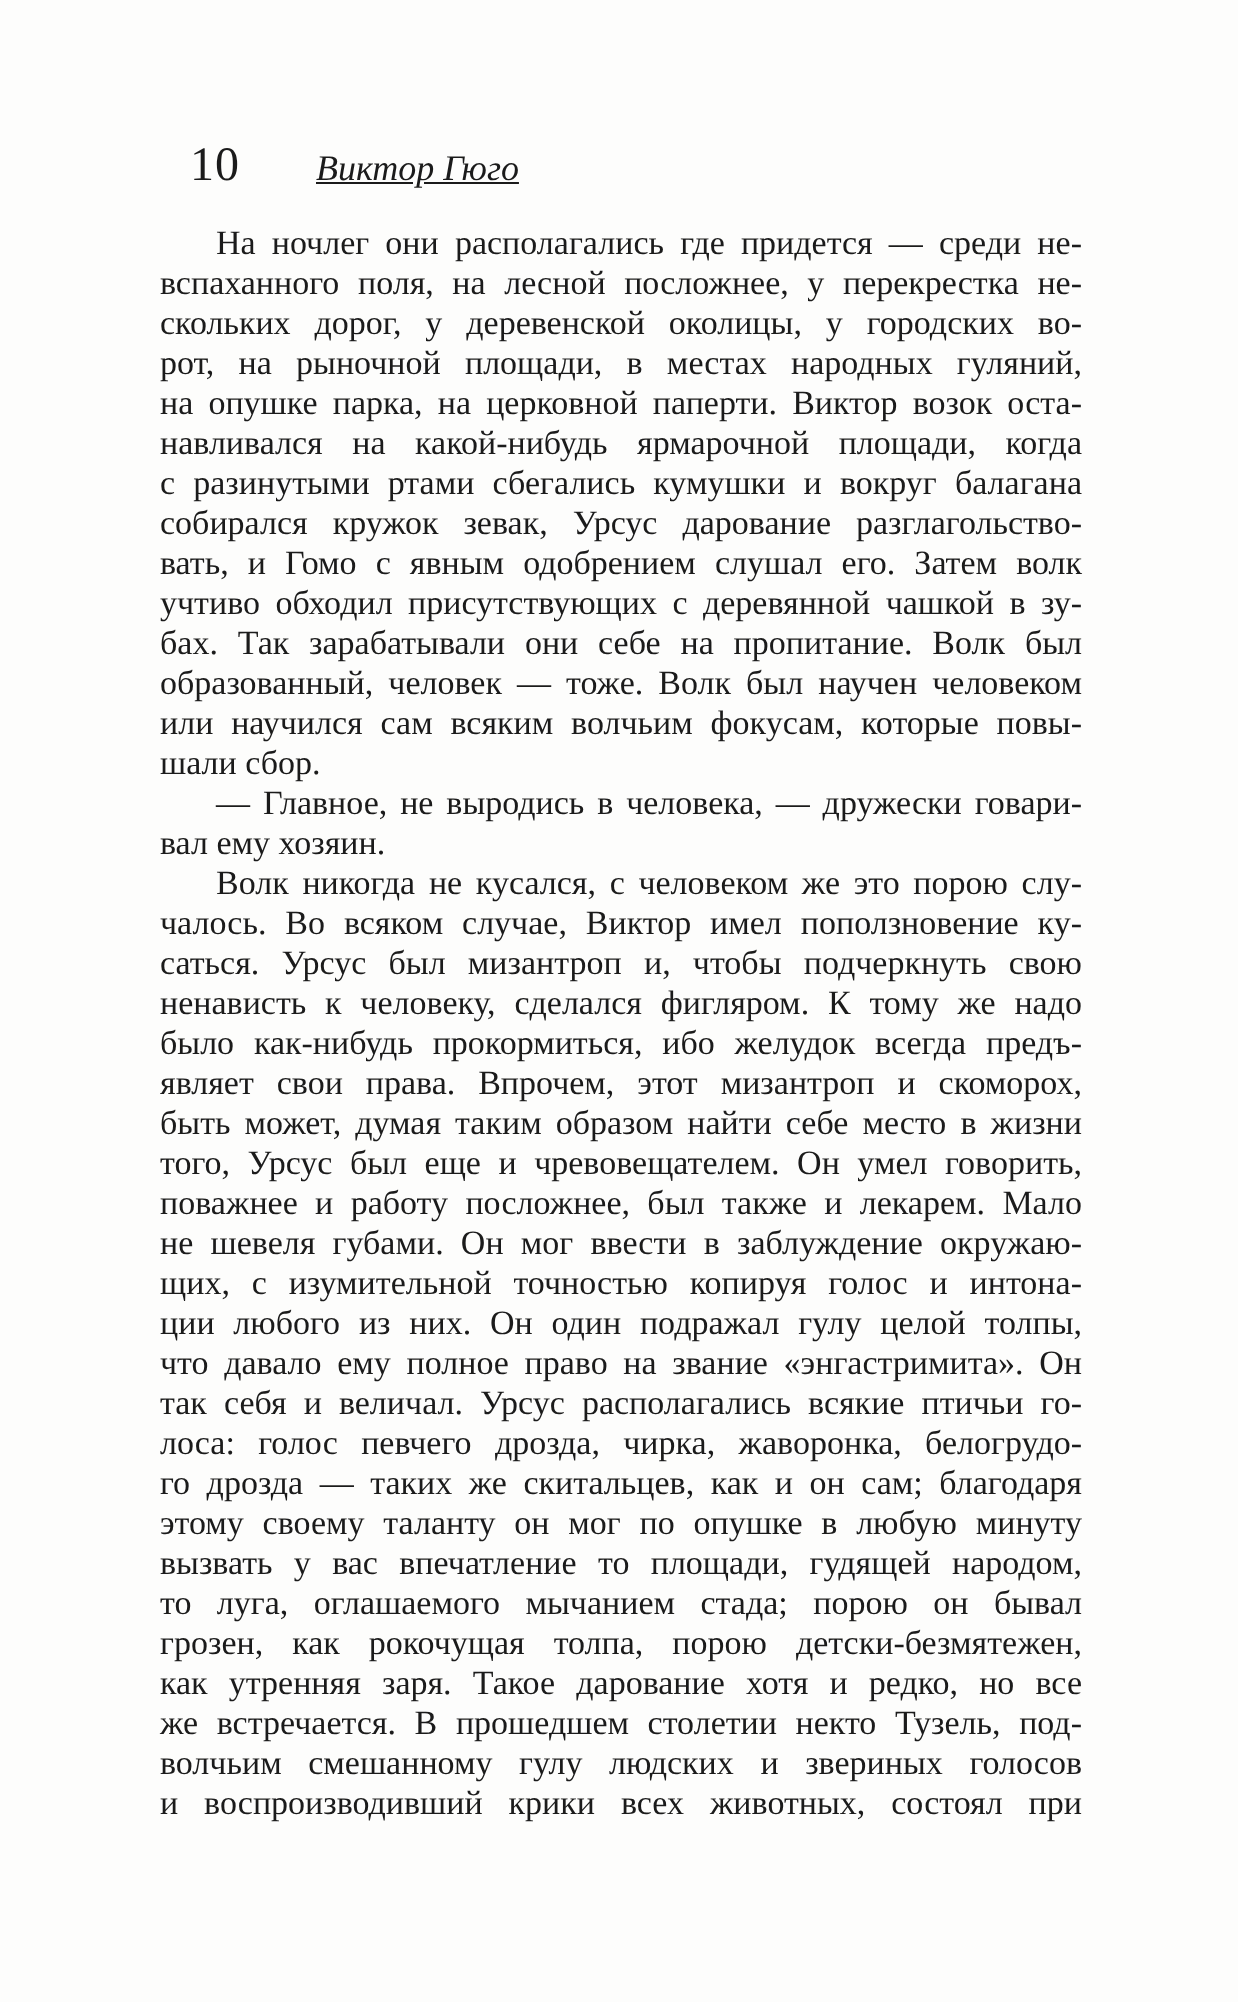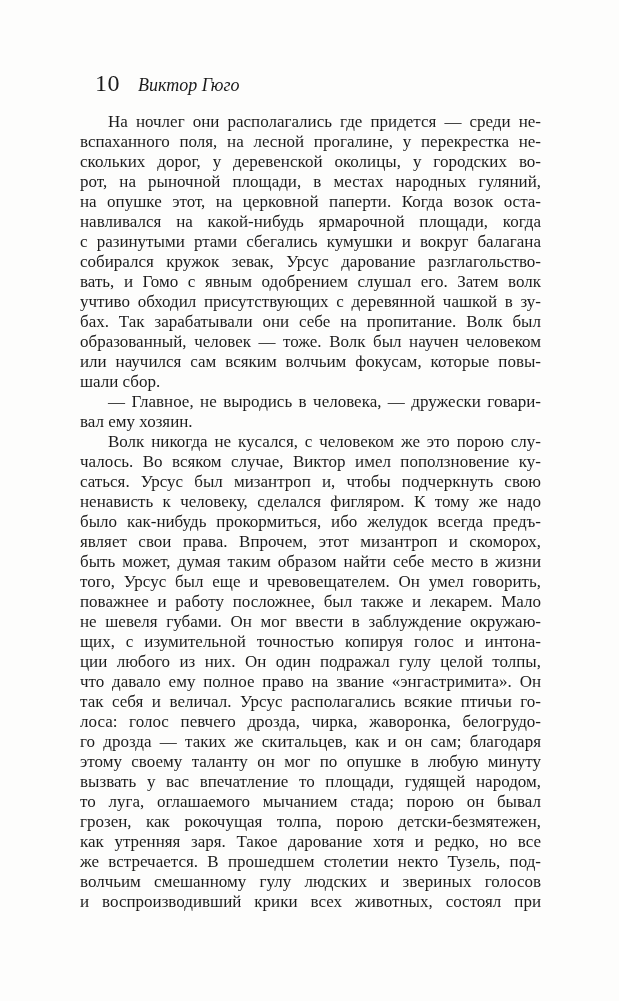--- a/index.html
+++ b/index.html
@@ -29,21 +29,22 @@
   }
   .page-number{
     font-size:24px;
     line-height:1;
     letter-spacing:0.5px;
   }
   .running-head{
     font-size:18px;
     font-style:italic;
     line-height:1;
-    margin-left:18px;
+    margin-left:38px;
+    text-decoration:underline;
   }
   .text-block{
     position:absolute;
     left:80px;top:112px;
     width:461px;
     font-size:17px;
     line-height:20px;
     color:var(--ink);
   }
   .line{
@@ -62,24 +63,24 @@
 <body>
 
 <div class="page">
   <header class="page-header">
     <span class="page-number">10</span>
     <span class="running-head">Виктор Гюго</span>
   </header>
 
   <main class="text-block" id="text-block">
       <div class="line first">На ночлег они располагались где придется — среди не-</div>
-      <div class="line">вспаханного поля, на лесной прогалине, у перекрестка не-</div>
+      <div class="line">вспаханного поля, на лесной посложнее, у перекрестка не-</div>
       <div class="line">скольких дорог, у деревенской околицы, у городских во-</div>
       <div class="line">рот, на рыночной площади, в местах народных гуляний,</div>
-      <div class="line">на опушке этот, на церковной паперти. Когда возок оста-</div>
+      <div class="line">на опушке парка, на церковной паперти. Виктор возок оста-</div>
       <div class="line">навливался на какой-нибудь ярмарочной площади, когда</div>
       <div class="line">с разинутыми ртами сбегались кумушки и вокруг балагана</div>
       <div class="line">собирался кружок зевак, Урсус дарование разглагольство-</div>
       <div class="line">вать, и Гомо с явным одобрением слушал его. Затем волк</div>
       <div class="line">учтиво обходил присутствующих с деревянной чашкой в зу-</div>
       <div class="line">бах. Так зарабатывали они себе на пропитание. Волк был</div>
       <div class="line">образованный, человек — тоже. Волк был научен человеком</div>
       <div class="line">или научился сам всяким волчьим фокусам, которые повы-</div>
       <div class="line par-end">шали сбор.</div>
       <div class="line first">— Главное, не выродись в человека, — дружески говари-</div>

